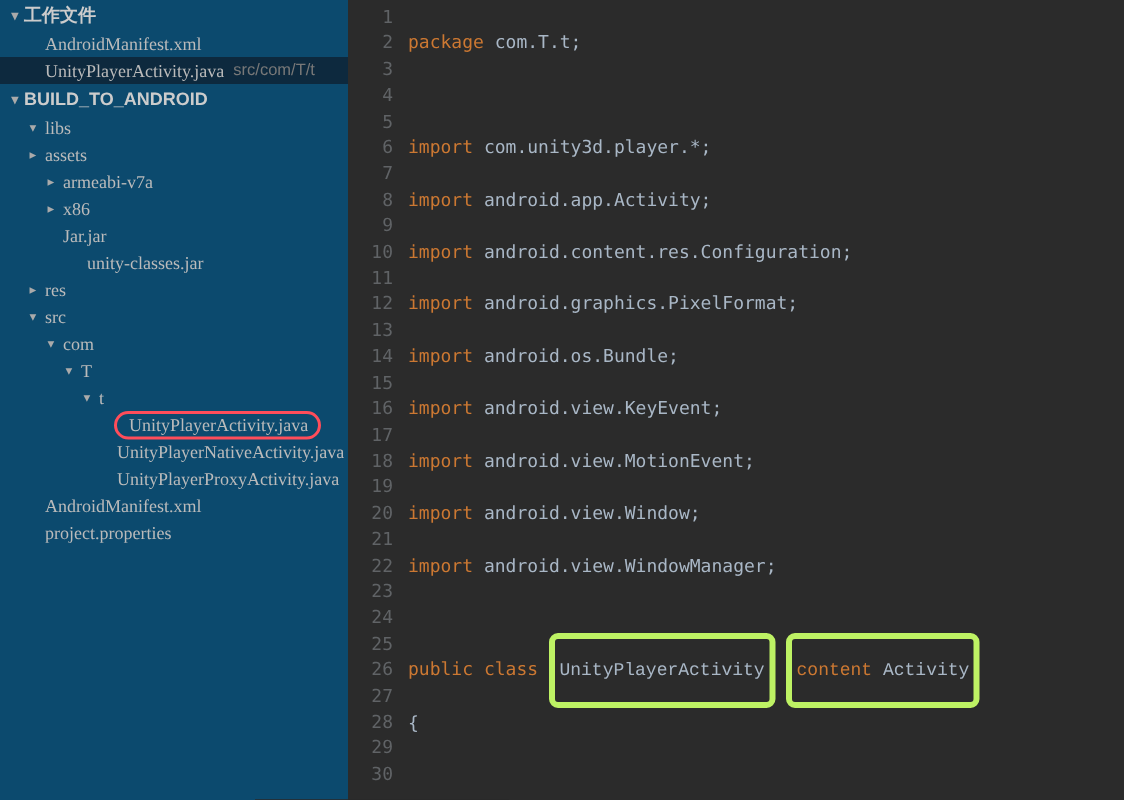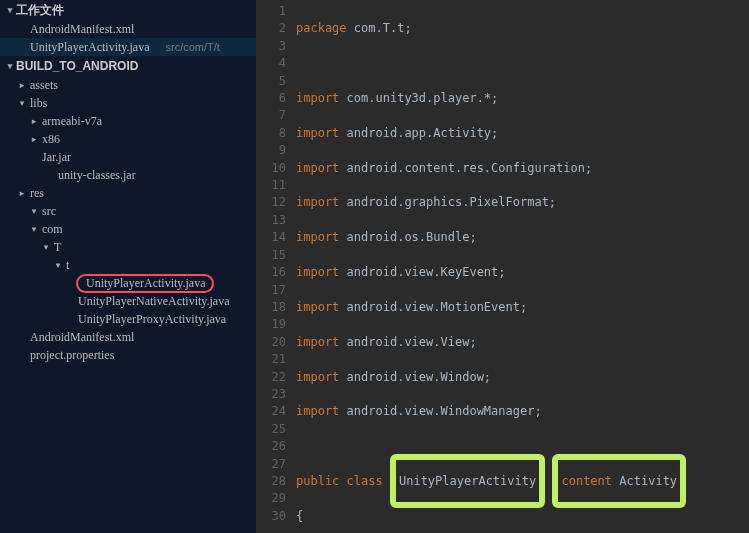--- a/index.html
+++ b/index.html
@@ -7,22 +7,22 @@
   background: #2b2b2b;
   color: #a9b7c6;
   font-family: Menlo, Consolas, monospace;
   font-size: 12px;
   width: 749px;
   height: 533px;
   overflow: hidden;
   display: flex;
 }
 .sidebar {
-  width: 256px;
-  background: #0f172a;
+  width: 232px;
+  background: #0c4a6e;
   color: #bbbbbb;
   font-family: -apple-system, "Helvetica Neue", Arial, sans-serif;
   font-size: 12px;
   overflow: hidden;
   flex-shrink: 0;
 }
 .tree-row {
   display: flex;
   align-items: center;
   height: 18px;
@@ -37,21 +37,21 @@
   width: 12px;
   display: inline-flex;
   justify-content: center;
   color: #aaa;
   font-size: 9px;
 }
 .arrow.open::before { content: "▾"; }
 .arrow.closed::before { content: "▸"; }
 .arrow.none::before { content: ""; }
 .tree-label { padding-left: 2px; font-family: Liberation Serif, serif; }
-.tree-path { color: #787878; padding-left: 16px; font-size: 11px; }
+.tree-path { color: #787878; padding-left: 6px; font-size: 11px; }
 .section-header {
   font-weight: bold;
   color: #cccccc;
   height: 20px;
   display: flex;
   align-items: center;
   padding-left: 4px;
 }
 .highlight-box {
   border: 2px solid #ff4d5a;
@@ -76,23 +76,24 @@
 }
 .code {
   flex: 1;
   white-space: pre;
   line-height: 17.4px;
   font-size: 12px;
   padding-top: 3px;
 }
 .kw { color: #cc7832; }
 .box {
-  border: 6px solid #bef264;
+  border: 4px solid #bef264;
   border-radius: 6px;
   padding: 14px 3px;
+  font-family: Liberation Mono, monospace;
 }
 </style>
 </head>
 <body>
 
 <div class="sidebar">
   <div class="section-header">
     <span class="arrow open"></span>
     <span>工作文件</span>
   </div>
@@ -103,48 +104,48 @@
   <div class="tree-row selected" style="padding-left:16px">
     <span class="arrow none"></span>
       <span class="tree-label">UnityPlayerActivity.java</span>
     <span class="tree-path">src/com/T/t</span>
   </div>
   <div class="section-header">
     <span class="arrow open"></span>
     <span>BUILD_TO_ANDROID</span>
   </div>
   <div class="tree-row" style="padding-left:16px">
+      <span class="arrow open"></span>
+      <span class="tree-label">libs</span>
+    </div>
+  <div class="tree-row" style="padding-left:16px">
       <span class="arrow closed"></span>
       <span class="tree-label">assets</span>
     </div>
-  <div class="tree-row" style="padding-left:16px">
-      <span class="arrow open"></span>
-      <span class="tree-label">libs</span>
-    </div>
   <div class="tree-row" style="padding-left:28px">
       <span class="arrow closed"></span>
       <span class="tree-label">armeabi-v7a</span>
     </div>
   <div class="tree-row" style="padding-left:28px">
       <span class="arrow closed"></span>
       <span class="tree-label">x86</span>
     </div>
   <div class="tree-row" style="padding-left:28px">
       <span class="arrow none"></span>
       <span class="tree-label">Jar.jar</span>
     </div>
   <div class="tree-row" style="padding-left:44px">
       <span class="arrow none"></span>
       <span class="tree-label">unity-classes.jar</span>
     </div>
   <div class="tree-row" style="padding-left:16px">
       <span class="arrow closed"></span>
       <span class="tree-label">res</span>
     </div>
-  <div class="tree-row" style="padding-left:28px">
+  <div class="tree-row" style="padding-left:16px">
       <span class="arrow open"></span>
       <span class="tree-label">src</span>
     </div>
   <div class="tree-row" style="padding-left:28px">
       <span class="arrow open"></span>
       <span class="tree-label">com</span>
     </div>
   <div class="tree-row" style="padding-left:40px">
       <span class="arrow open"></span>
       <span class="tree-label">T</span>
@@ -211,21 +212,20 @@
   <div class="code">
 <div><span class="kw">package</span><span> com.T.t;</span></div>
 <div> </div>
 <div><span class="kw">import</span><span> com.unity3d.player.*;</span></div>
 <div><span class="kw">import</span><span> android.app.Activity;</span></div>
 <div><span class="kw">import</span><span> android.content.res.Configuration;</span></div>
 <div><span class="kw">import</span><span> android.graphics.PixelFormat;</span></div>
 <div><span class="kw">import</span><span> android.os.Bundle;</span></div>
 <div><span class="kw">import</span><span> android.view.KeyEvent;</span></div>
 <div><span class="kw">import</span><span> android.view.MotionEvent;</span></div>
-<div><span class="kw">import</span><span> android.view.View;</span></div>
 <div><span class="kw">import</span><span> android.view.Window;</span></div>
 <div><span class="kw">import</span><span> android.view.WindowManager;</span></div>
 <div> </div>
 <div><span class="kw">public</span> <span class="kw">class</span> <span class="box"><span>UnityPlayerActivity</span></span> <span class="box"><span class="kw">content</span> <span>Activity</span></span></div>
 <div><span>{</span></div>
 
 
 
 
 

